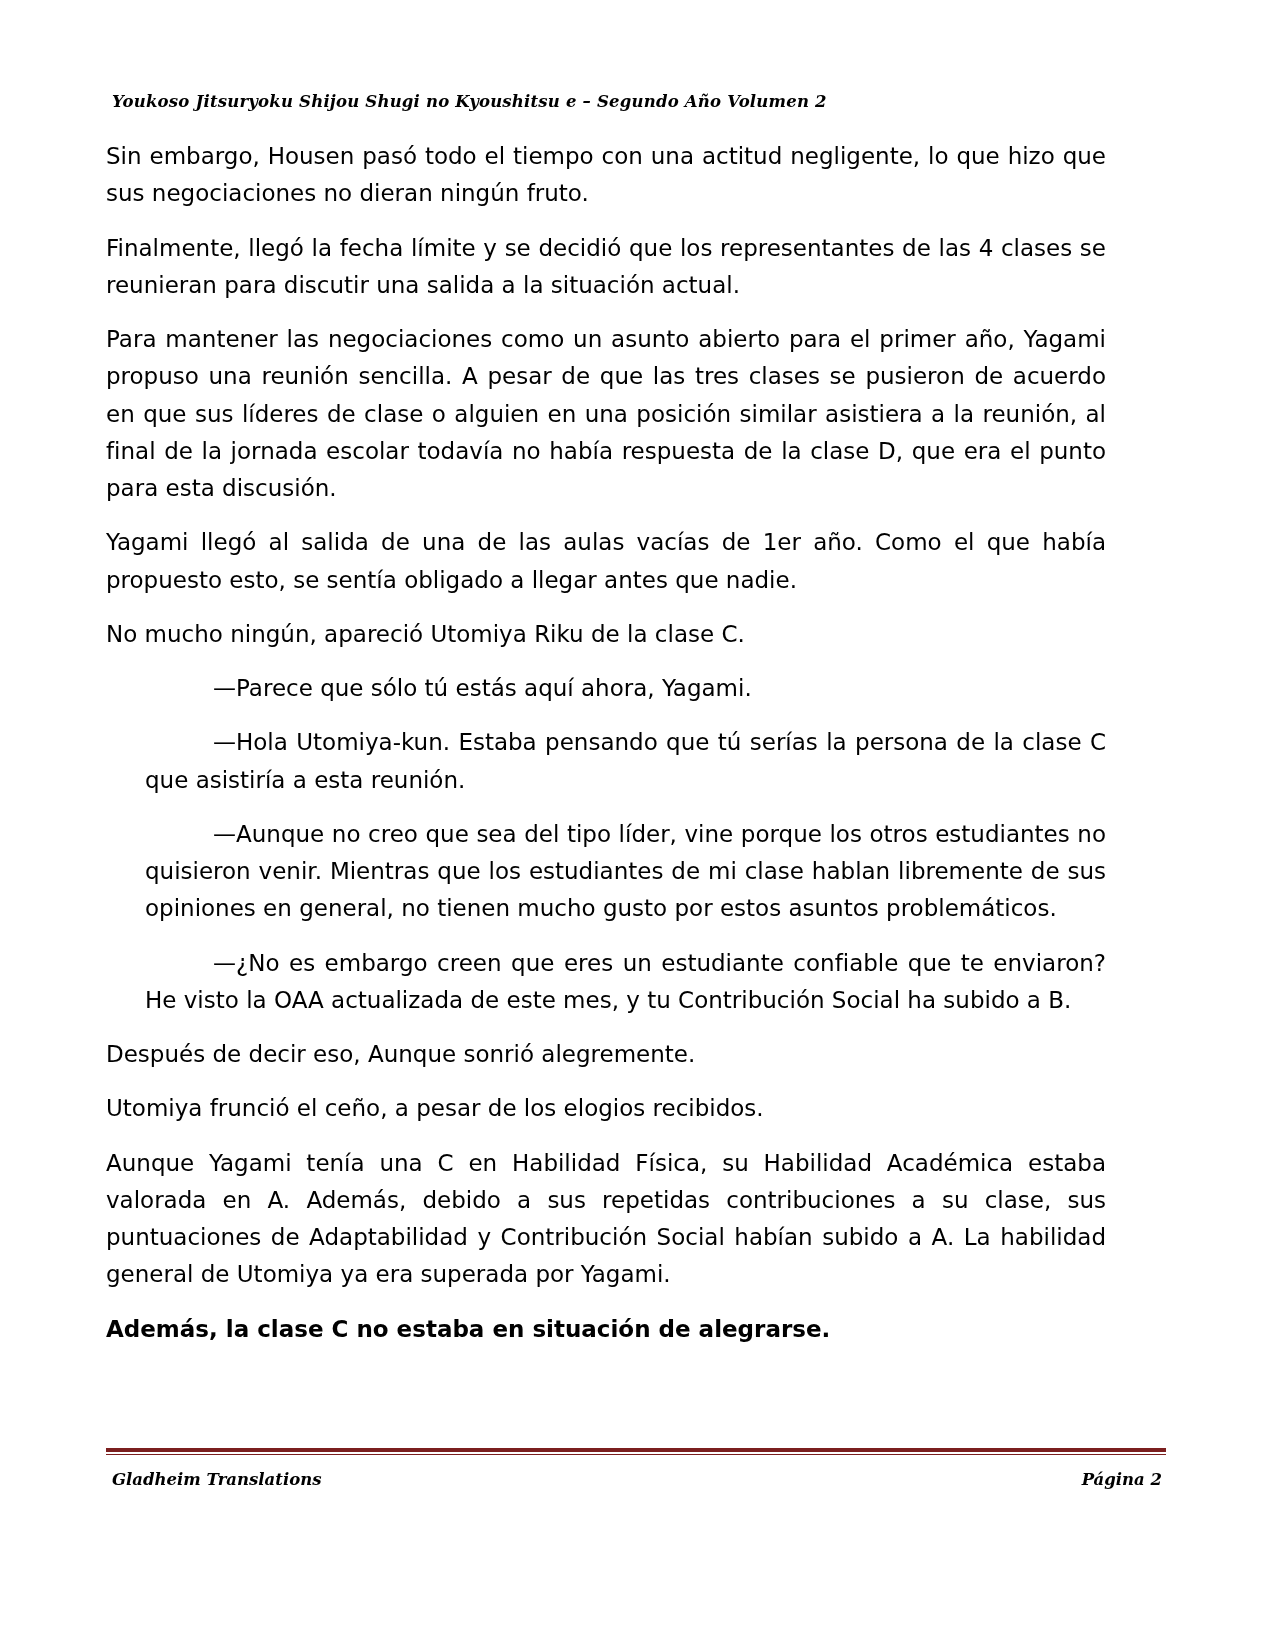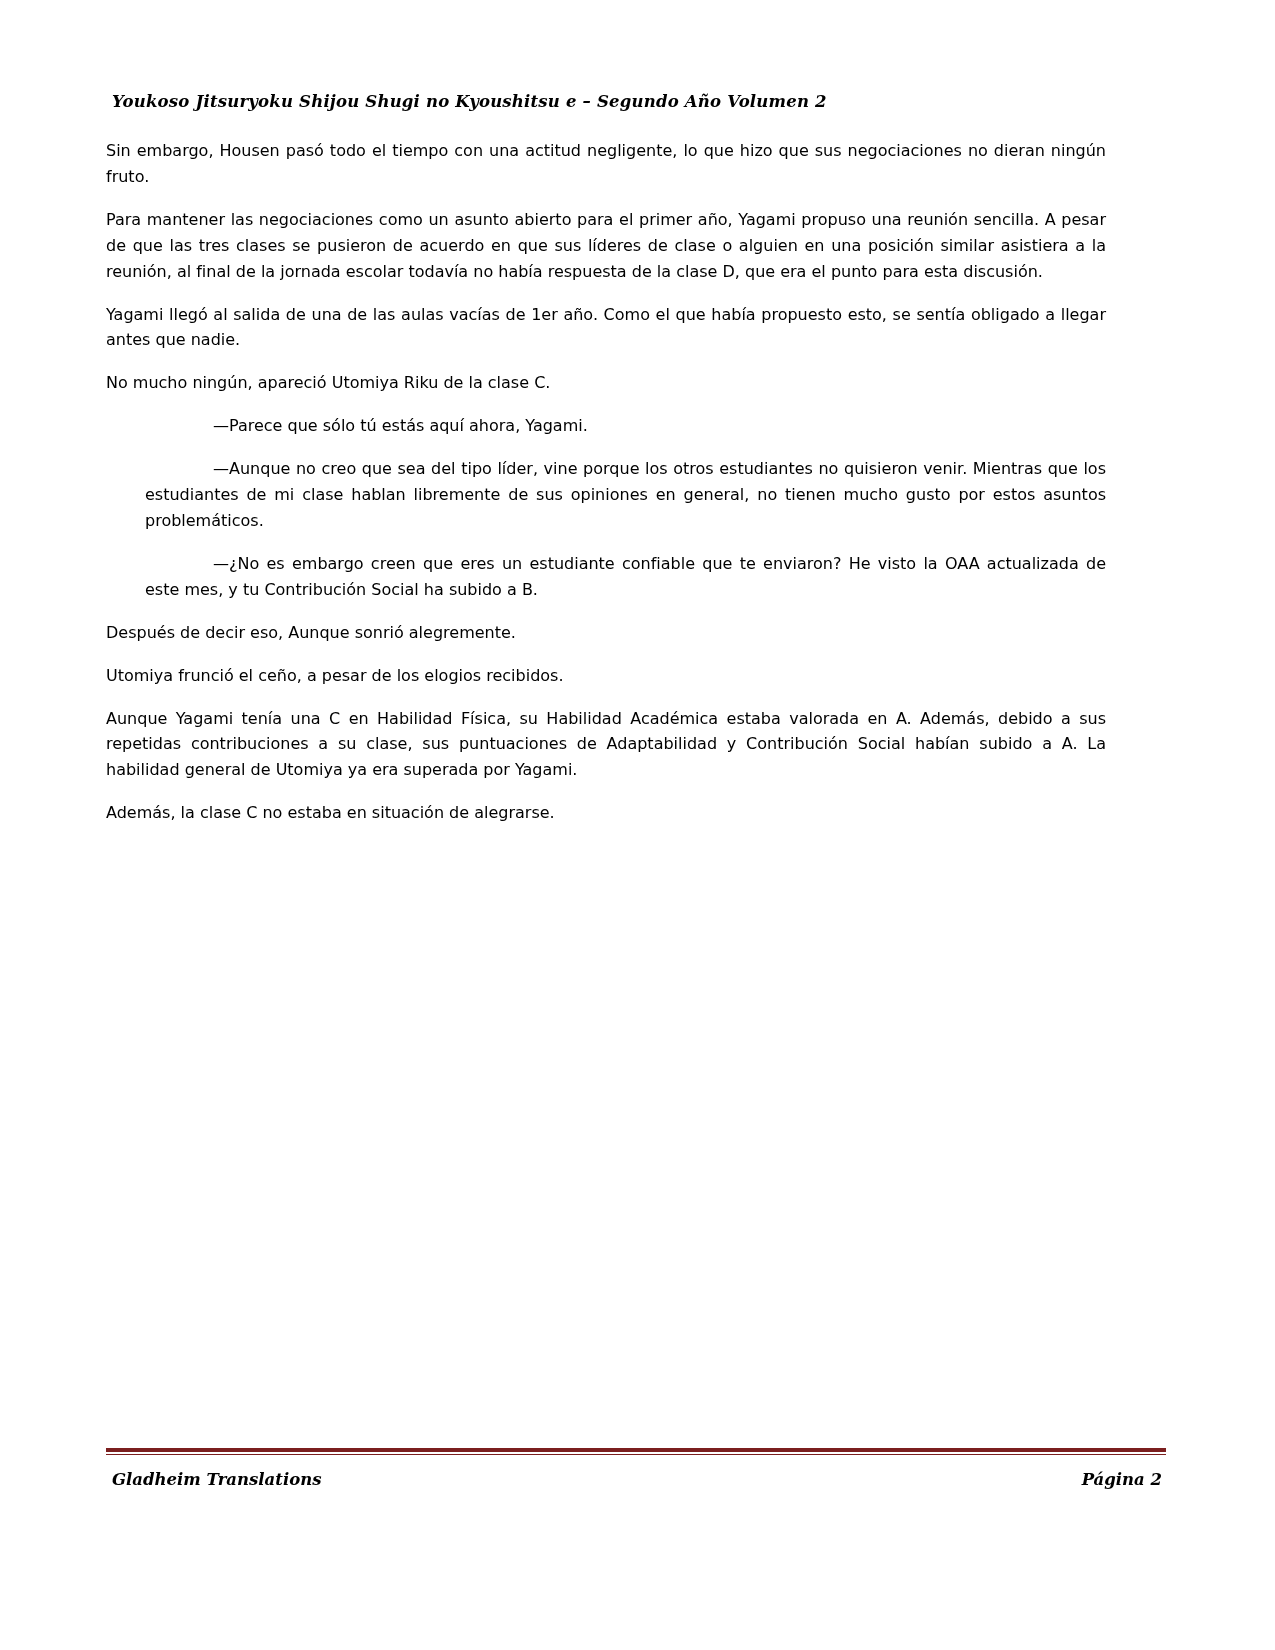--- a/index.html
+++ b/index.html
@@ -38,35 +38,36 @@
   }
 
   
   .content {
     position: absolute;
     top: 138px;
     left: 106px;
     width: 1000px;
   }
   .para {
-    font-size: 16px;
+    font-size: 23px;
     line-height: 1.62;
     text-align: justify;
     text-justify: inter-word;
     margin: 0 0 17px 0;
     color: #000000;
     -webkit-hyphens: none;
     hyphens: none;
   }
   .para.indent {
     text-indent: 68px;
     margin-left: 39px;
   }
   .para.last {
     margin-bottom: 0;
+    font-weight: bold;
   }
 
   
   .footer-rule {
     position: absolute;
     left: 106px;
     top: 1448px;
     width: 1060px;
     height: 4px;
     background: #7b1f1f;
@@ -101,24 +102,26 @@
 <body>
 
 <div class="page">
 
   <div class="header">
     <div class="header-title">Youkoso Jitsuryoku Shijou Shugi no Kyoushitsu e – Segundo Año Volumen 2</div>
   </div>
 
   <div class="content">
     <p class="para">Sin embargo, Housen pasó todo el tiempo con una actitud negligente, lo que hizo que sus negociaciones no dieran ningún fruto.</p>
+    <p class="para">Finalmente, llegó la fecha límite y se decidió que los representantes de las 4 clases se reunieran para discutir una salida a la situación actual.</p>
     <p class="para">Para mantener las negociaciones como un asunto abierto para el primer año, Yagami propuso una reunión sencilla. A pesar de que las tres clases se pusieron de acuerdo en que sus líderes de clase o alguien en una posición similar asistiera a la reunión, al final de la jornada escolar todavía no había respuesta de la clase D, que era el punto para esta discusión.</p>
     <p class="para">Yagami llegó al salida de una de las aulas vacías de 1er año. Como el que había propuesto esto, se sentía obligado a llegar antes que nadie.</p>
     <p class="para">No mucho ningún, apareció Utomiya Riku de la clase C.</p>
     <p class="para indent">—Parece que sólo tú estás aquí ahora, Yagami.</p>
+    <p class="para indent">—Hola Utomiya-kun. Estaba pensando que tú serías la persona de la clase C que asistiría a esta reunión.</p>
     <p class="para indent">—Aunque no creo que sea del tipo líder, vine porque los otros estudiantes no quisieron venir. Mientras que los estudiantes de mi clase hablan libremente de sus opiniones en general, no tienen mucho gusto por estos asuntos problemáticos.</p>
     <p class="para indent">—¿No es embargo creen que eres un estudiante confiable que te enviaron? He visto la OAA actualizada de este mes, y tu Contribución Social ha subido a B.</p>
     <p class="para">Después de decir eso, Aunque sonrió alegremente.</p>
     <p class="para">Utomiya frunció el ceño, a pesar de los elogios recibidos.</p>
     <p class="para">Aunque Yagami tenía una C en Habilidad Física, su Habilidad Académica estaba valorada en A. Además, debido a sus repetidas contribuciones a su clase, sus puntuaciones de Adaptabilidad y Contribución Social habían subido a A. La habilidad general de Utomiya ya era superada por Yagami.</p>
     <p class="para last">Además, la clase C no estaba en situación de alegrarse.</p>
   </div>
 
   <div class="footer-rule"></div>
   <div class="footer-rule-thin"></div>

